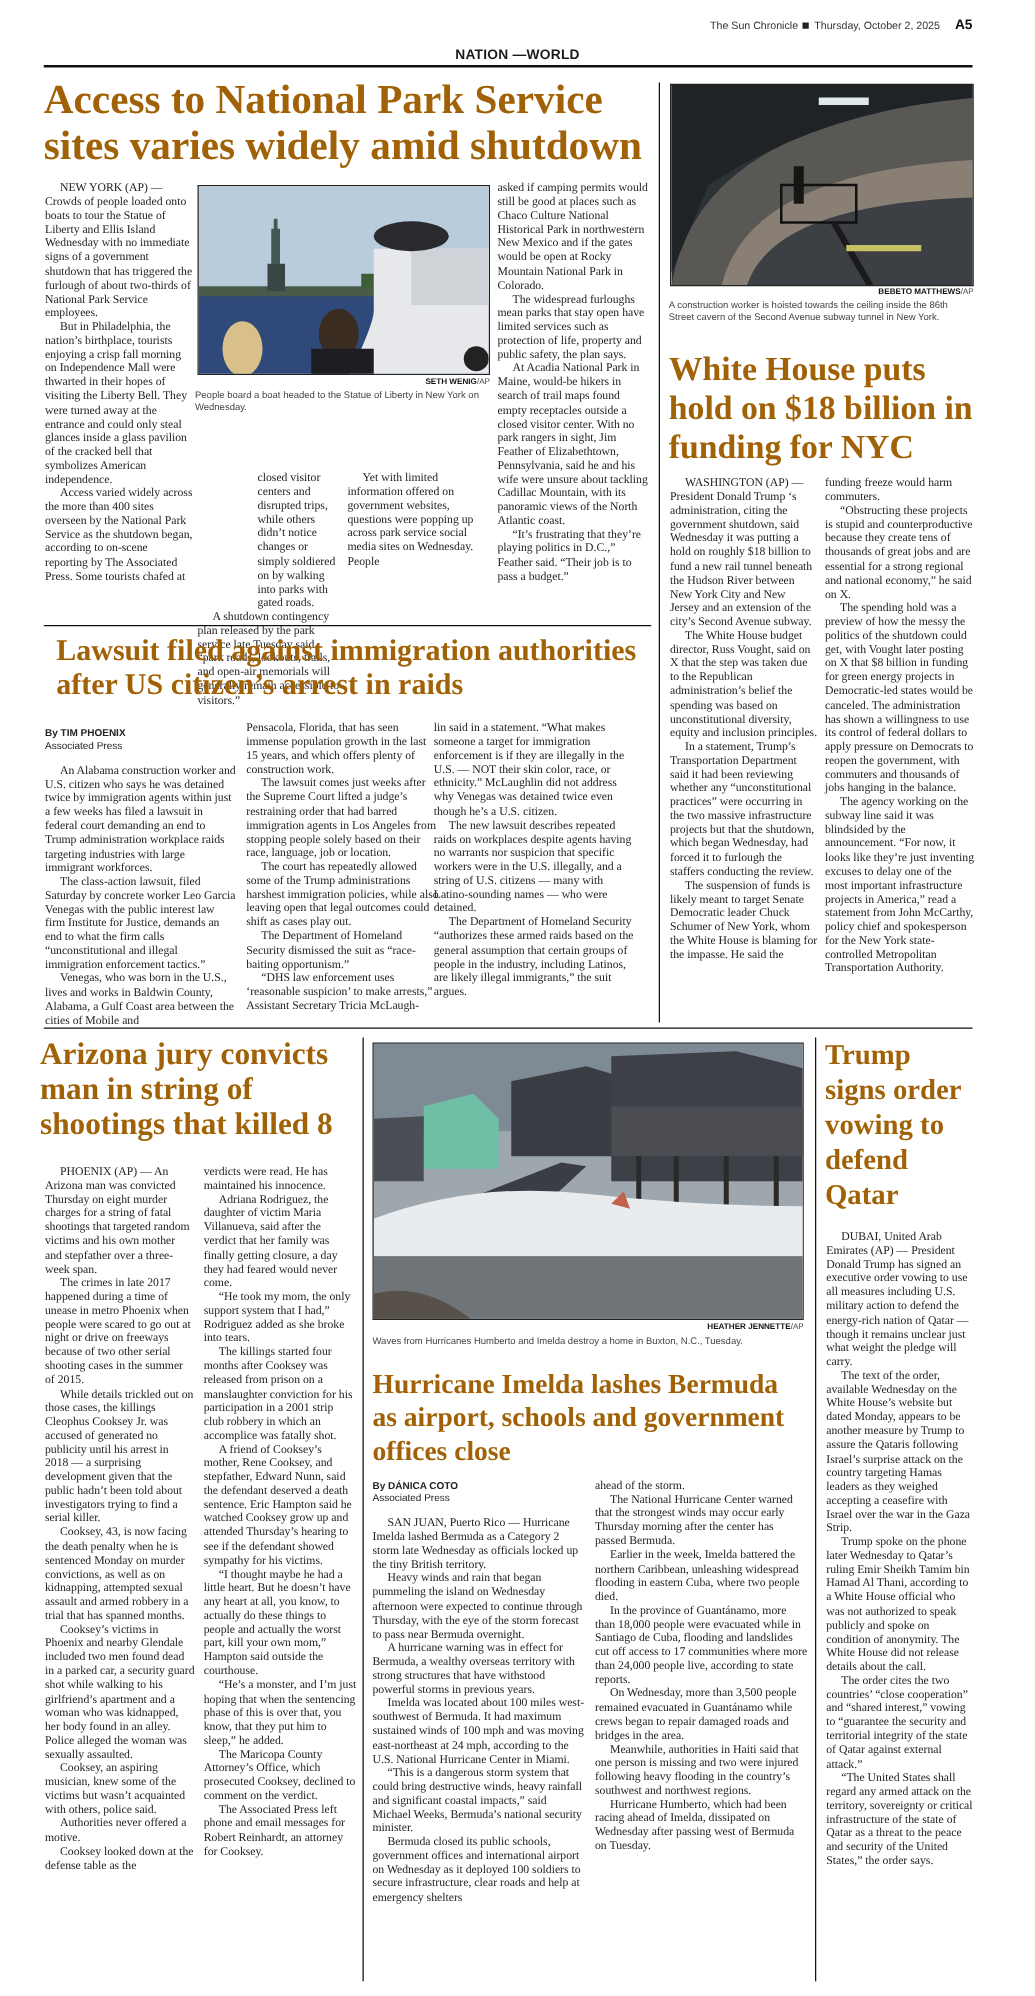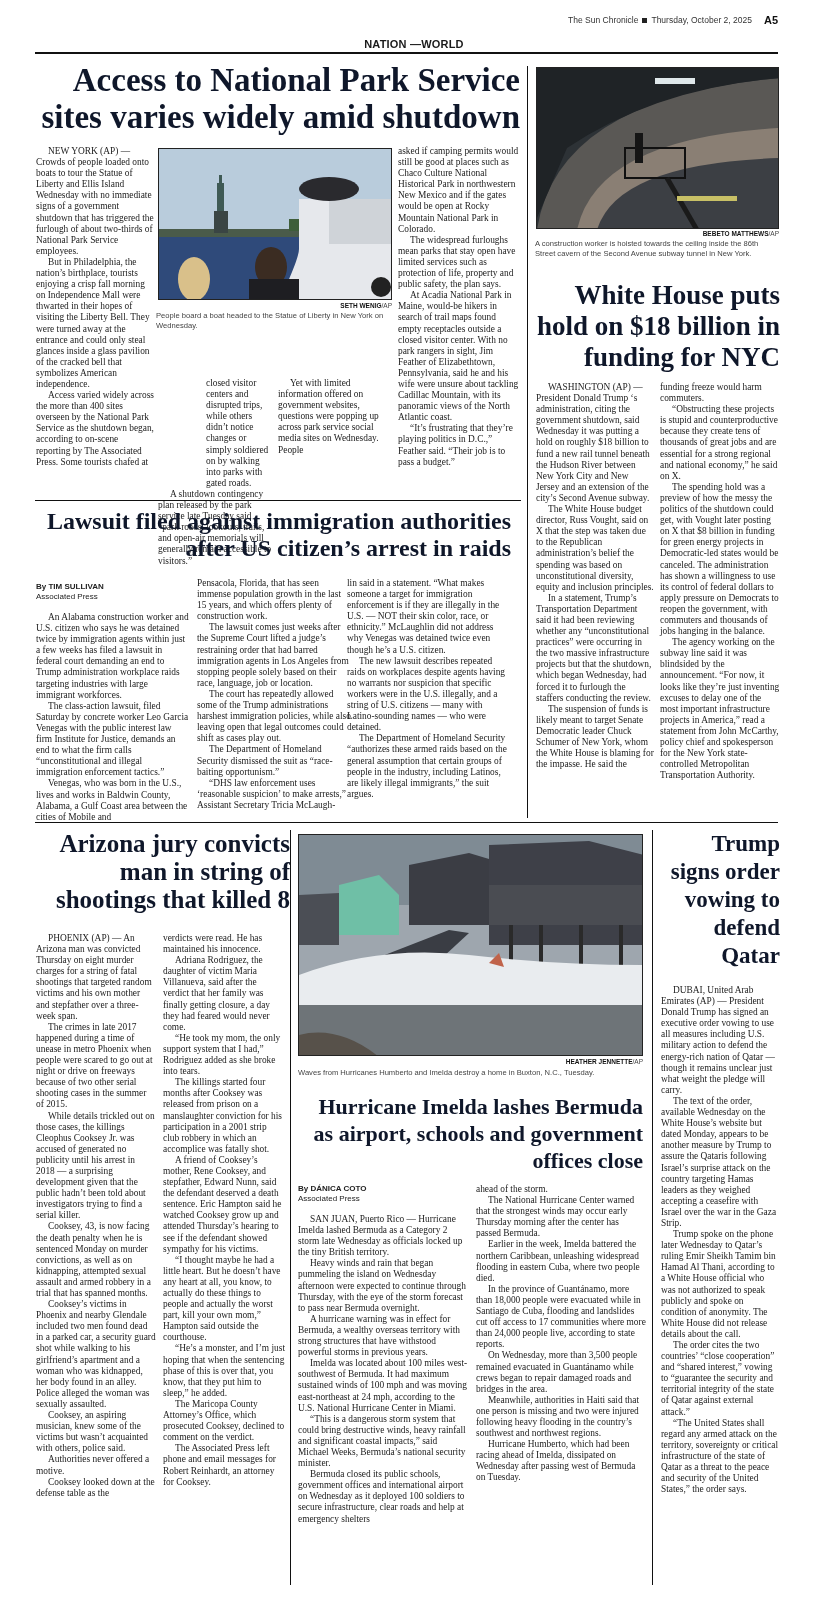--- a/index.html
+++ b/index.html
@@ -5,21 +5,21 @@
   * { box-sizing: border-box; margin: 0; padding: 0; }
   html, body { width: 828px; height: 1597px; background: #ffffff; overflow: hidden; }
   body { position: relative; font-family: "DejaVu Serif", serif; color: #1a1a1a; }
 
   .folio { position: absolute; top: 14px; right: 50px; font-family: "Liberation Sans", sans-serif; font-size: 8.5px; color: #333; display: flex; align-items: center; gap: 4px; }
   .folio .pg { font-weight: bold; font-size: 11px; margin-left: 8px; color: #111; }
   .folio .sq { display:inline-block; width:5px; height:5px; background:#222; }
   .section { position: absolute; top: 38px; left: 0; width: 828px; text-align: center; font-family: "Liberation Sans", sans-serif; font-weight: bold; font-size: 11px; letter-spacing: 0.2px; }
   .rule { position: absolute; background: #111; }
 
-  .hed { position: absolute; font-family: "Liberation Serif", serif; font-weight: bold; color: #0f172a; text-align: right; line-height: 1.08; }
+  .hed { position: absolute; font-family: "Liberation Serif", serif; font-weight: bold; color: #a16207; text-align: left; line-height: 1.08; }
   .col { position: absolute; font-family: "Liberation Serif", serif; font-size: 9.4px; line-height: 11.1px; color: #222; text-align: left; }
   .col p { text-indent: 12px; }
   .col p.first { text-indent: 12px; margin-left: 48px; }
   .byline { font-family: "Liberation Sans", sans-serif; font-size: 8px; line-height: 10px; margin-bottom: 10px; }
   .byline b { font-weight: bold; }
   .credit { position: absolute; font-family: "Liberation Sans", sans-serif; font-size: 6.5px; font-weight: bold; text-align: right; color: #111; }
   .credit span.ap { font-weight: normal; color:#444; }
   .caption { position: absolute; font-family: "Liberation Sans", sans-serif; font-size: 7.6px; line-height: 10px; color: #444; }
 
   .photo { position: absolute; overflow: hidden; border: 1px solid #222; }
@@ -115,21 +115,21 @@
   <p style="text-indent:0">funding freeze would harm commuters.</p>
   <p>“Obstructing these projects is stupid and counterproductive because they create tens of thousands of great jobs and are essential for a strong regional and national economy,” he said on X.</p>
   <p>The spending hold was a preview of how the messy the politics of the shutdown could get, with Vought later posting on X that $8 billion in funding for green energy projects in Democratic-led states would be canceled. The administration has shown a willingness to use its control of federal dollars to apply pressure on Democrats to reopen the government, with commuters and thousands of jobs hanging in the balance.</p>
   <p>The agency working on the subway line said it was blindsided by the announcement. “For now, it looks like they’re just inventing excuses to delay one of the most important infrastructure projects in America,” read a statement from John McCarthy, policy chief and spokesperson for the New York state-controlled Metropolitan Transportation Authority.</p>
 </div>
 
 <div class="hed" style="left:45px; top:508px; width:466px; font-size:24px; line-height:27px;">Lawsuit filed against immigration authorities after US citizen’s arrest in raids</div>
 
 <div class="col" style="left:36px; top:582px; width:153px;">
   <div class="byline">
-    <b>By TIM SULLIVAN</b><br>
+    <b>By TIM PHOENIX</b><br>
     <span>Associated Press</span>
   </div>
   <p>An Alabama construction worker and U.S. citizen who says he was detained twice by immigration agents within just a few weeks has filed a lawsuit in federal court demanding an end to Trump administration workplace raids targeting industries with large immigrant workforces.</p>
   <p>The class-action lawsuit, filed Saturday by concrete worker Leo Garcia Venegas with the public interest law firm Institute for Justice, demands an end to what the firm calls “unconstitutional and illegal immigration enforcement tactics.”</p>
   <p>Venegas, who was born in the U.S., lives and works in Baldwin County, Alabama, a Gulf Coast area between the cities of Mobile and</p>
 </div>
 <div class="col" style="left:197px; top:578px; width:155px;">
   <p style="text-indent:0">Pensacola, Florida, that has seen immense population growth in the last 15 years, and which offers plenty of construction work.</p>
   <p>The lawsuit comes just weeks after the Supreme Court lifted a judge’s restraining order that had barred immigration agents in Los Angeles from stopping people solely based on their race, language, job or location.</p>
   <p>The court has repeatedly allowed some of the Trump administrations harshest immigration policies, while also leaving open that legal outcomes could shift as cases play out.</p>

